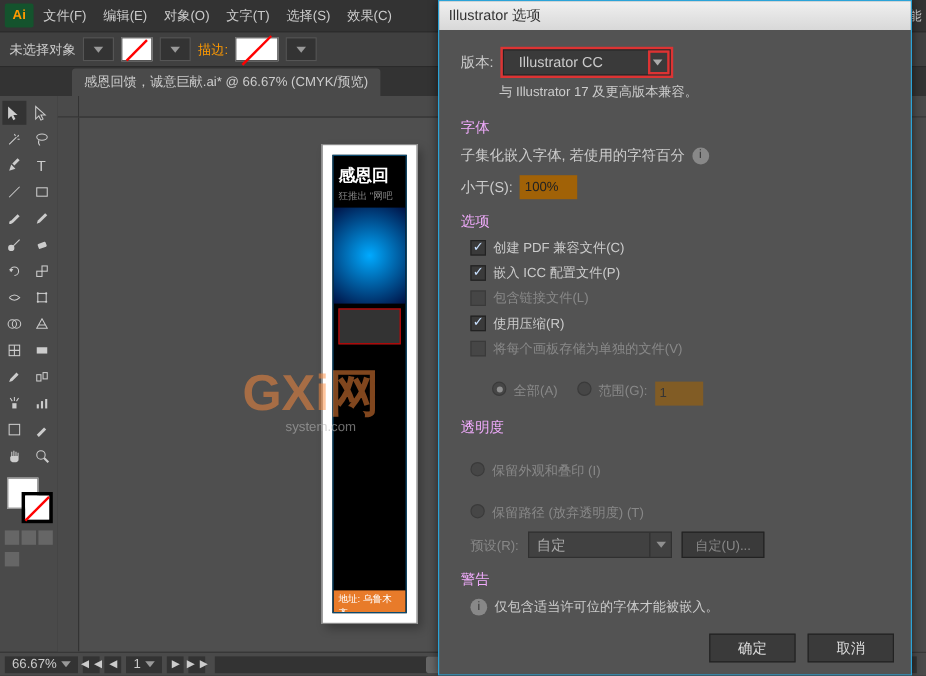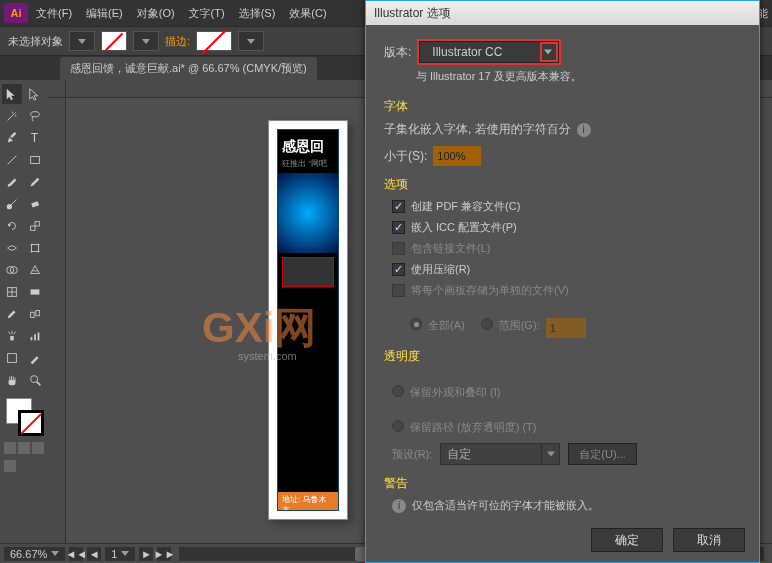--- a/index.html
+++ b/index.html
@@ -1,20 +1,20 @@
 <!DOCTYPE html>
 <html><head>
 <meta charset="utf-8">
 <style>
 * { margin: 0; padding: 0; box-sizing: border-box; font-family: "Microsoft YaHei", sans-serif; }
 body { width: 772px; height: 563px; background: #333; overflow: hidden; position: relative; }
 
 
 .menubar { height: 26px; background: #333; display: flex; align-items: center; padding: 0 4px; gap: 2px; }
-.ai-logo { width: 24px; height: 20px; background: #701a75; color: #ff9a00; font-size: 11px; font-weight: bold; display: flex; align-items: center; justify-content: center; border-radius: 2px; }
+.ai-logo { width: 24px; height: 20px; background: #14532d; color: #ff9a00; font-size: 11px; font-weight: bold; display: flex; align-items: center; justify-content: center; border-radius: 2px; }
 .menu-item { color: #ccc; font-size: 11px; padding: 3px 6px; cursor: pointer; }
 .menubar-right { margin-left: auto; color: #ccc; font-size: 11px; }
 
 
 .controlbar { height: 30px; background: #404040; border-top: 1px solid #2a2a2a; border-bottom: 1px solid #2a2a2a; display: flex; align-items: center; padding: 0 8px; gap: 6px; color: #ccc; font-size: 11px; }
 .ctrl-dropdown { width: 26px; height: 20px; background: #333; border: 1px solid #555; display: flex; align-items: center; justify-content: center; }
 .chevron-down { width: 0; height: 0; border-left: 4px solid transparent; border-right: 4px solid transparent; border-top: 5px solid #999; }
 .no-fill { width: 26px; height: 20px; background: #fff; position: relative; border: 1px solid #555; }
 .no-fill::after { content: ''; position: absolute; width: 100%; height: 2px; background: red; top: 50%; left: 0; transform: rotate(-45deg); }
 .stroke-label { color: #ff9a00; }
@@ -71,21 +71,21 @@
 
 .row { display: flex; align-items: center; gap: 8px; margin-bottom: 6px; }
 .label { color: #ccc; }
 .dropdown { height: 22px; background: #3a3a3a; border: 1px solid #222; display: flex; align-items: center; padding: 0 6px; position: relative; min-width: 120px; }
 .dropdown.highlighted { outline: 2px solid #d33; padding-left: 12px; }
 .dropdown-arrow { position: absolute; right: 4px; top: 50%; transform: translateY(-50%); width: 0; height: 0; border-left: 4px solid transparent; border-right: 4px solid transparent; border-top: 5px solid #aaa; }
 .dropdown-arrow-box { position: absolute; right: 0; top: 0; bottom: 0; width: 18px; border-left: 1px solid #222; }
 .dropdown-arrow-box.red { border: 2px solid #d33; }
 
 .compat-text { font-size: 11px; color: #ccc; margin-left: 32px; margin-bottom: 14px; }
-.section-title { color: #fde047; font-size: 12px; margin: 10px 0 6px; }
+.section-title { color: #f0abfc; font-size: 12px; margin: 10px 0 6px; }
 .field-row { display: flex; align-items: center; gap: 6px; margin-bottom: 8px; }
 .num-input { width: 48px; height: 20px; background: #a16207; border: none; color: #222; font-size: 11px; padding: 0 4px; }
 .info-icon { width: 14px; height: 14px; border-radius: 50%; background: #888; color: #333; font-size: 10px; display: flex; align-items: center; justify-content: center; }
 
 .checkbox-row { display: flex; align-items: center; gap: 6px; margin: 6px 0 6px 8px; }
 .checkbox { width: 13px; height: 13px; background: #3a3a3a; border: 1px solid #222; display: flex; align-items: center; justify-content: center; }
 .checkbox.checked::after { content: '✓'; color: #c8e0ff; font-size: 11px; line-height: 1; }
 .checkbox.disabled { opacity: 0.5; }
 .checkbox-label { font-size: 11px; }
 .checkbox-label.disabled { color: #888; }

